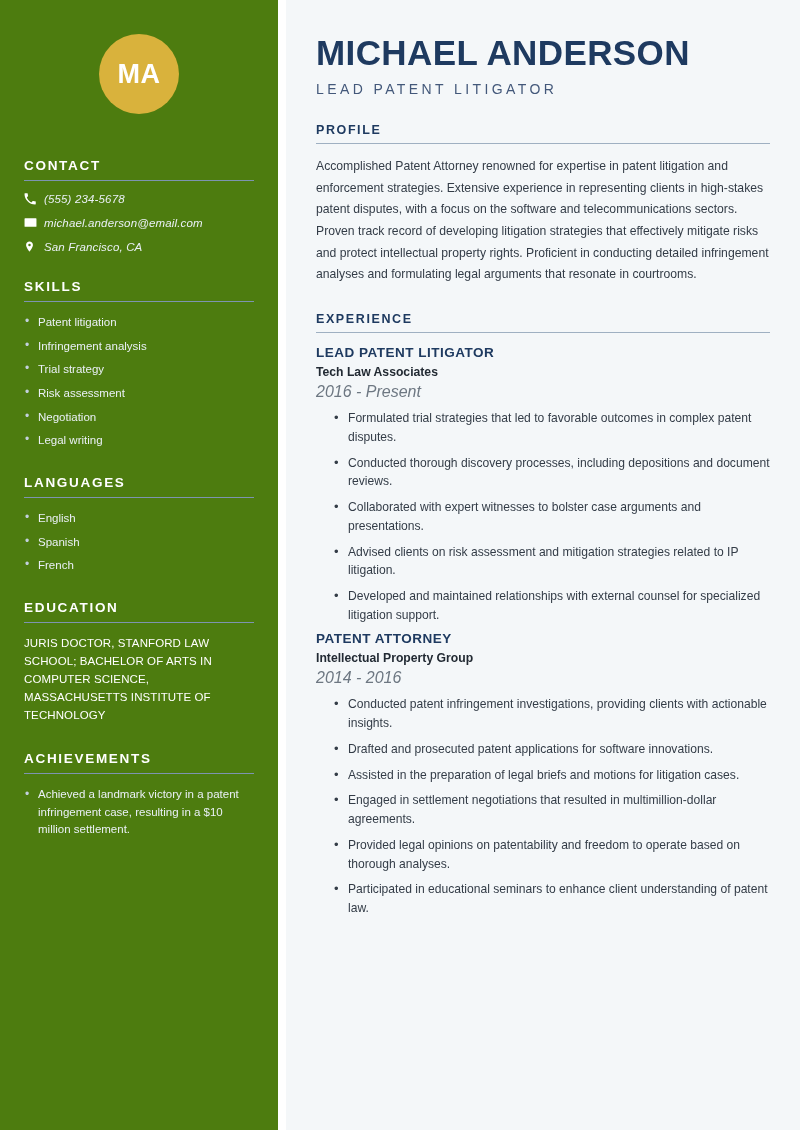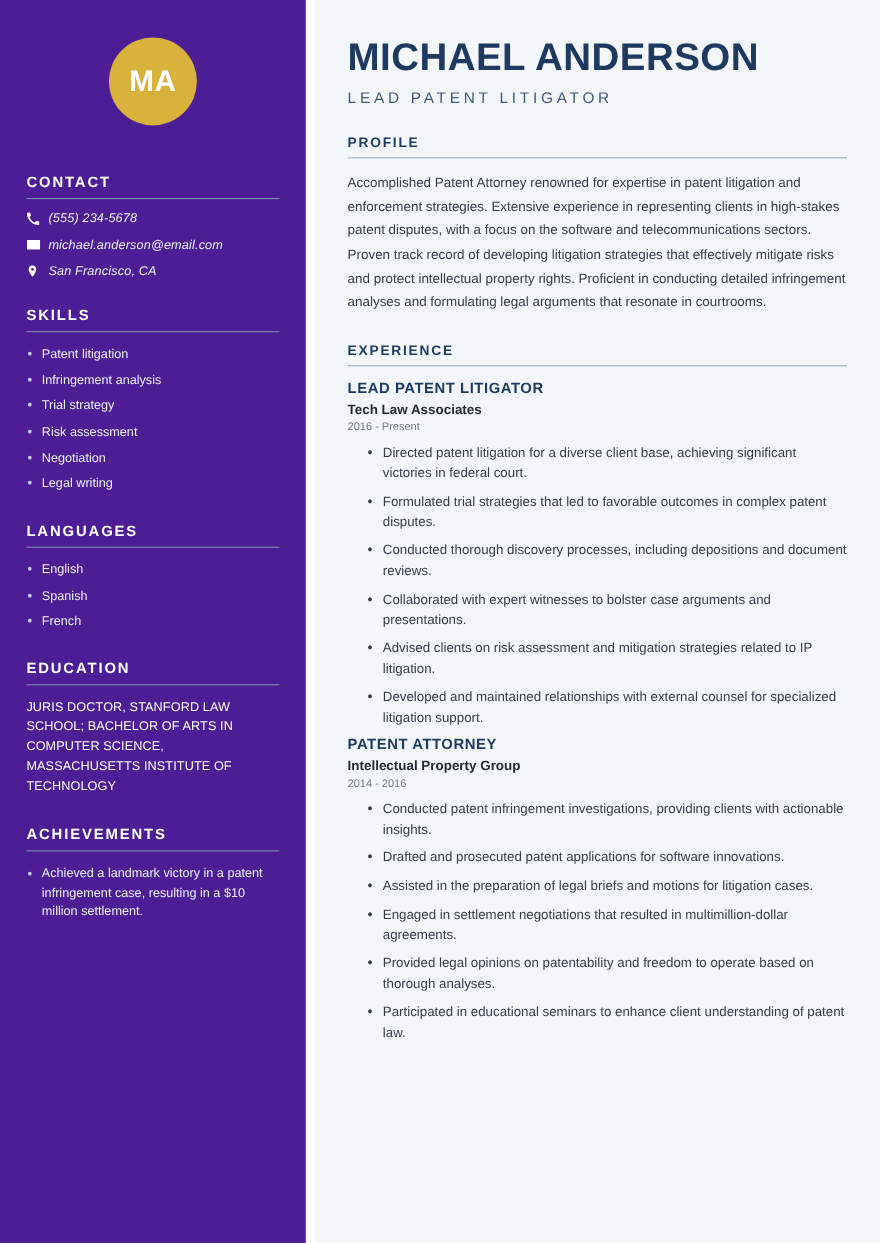--- a/index.html
+++ b/index.html
@@ -9,21 +9,21 @@
     background:#f3f6f8;
     font-family:"Liberation Sans", sans-serif;
     color:#2f3a45;
     overflow:hidden;
   }
   .page { position:relative; width:800px; height:1130px; display:flex; background:#ffffff; }
 
   
   .sidebar {
     width:278px; flex:0 0 278px;
-    background:#4c1d95;
+    background:#4d7c0f;
     color:#ffffff;
     padding:0 24px;
     position:relative;
   }
   .avatar-wrap { display:flex; justify-content:center; margin-top:34px; }
   .avatar {
     width:80px; height:80px; border-radius:50%;
     background:#d9b23c;
     display:flex; align-items:center; justify-content:center;
     color:#ffffff; font-size:27px; font-weight:bold; letter-spacing:0.5px;
@@ -82,21 +82,21 @@
   .profile-p {
     font-size:12.2px; line-height:1.78; color:#333c47; margin:0;
   }
   .job { margin-top:4px; }
   .job + .job { margin-top:4px; }
   .job-title {
     font-size:13.5px; font-weight:bold; letter-spacing:0.5px;
     color:#1e3a60; text-transform:uppercase; margin-bottom:5px;
   }
   .job-company { font-size:12.2px; font-weight:bold; color:#222a33; margin-bottom:4px; }
-  .job-dates { font-size:10px; color:#6d7782; margin-bottom:8px; }
+  .job-dates { font-size:16px; font-style:italic; color:#6d7782; margin-bottom:8px; }
   ul.jl { list-style:none; margin:0; padding:0 0 0 18px; }
   ul.jl li {
     position:relative; padding-left:14px;
     font-size:12.1px; line-height:1.55; color:#333c47; margin-bottom:7px;
   }
   ul.jl li::before {
     content:"•"; position:absolute; left:0; top:-1px; color:#333c47; font-size:13px;
   }
 </style>
 </head>
@@ -196,21 +196,20 @@
 
     <section class="main-section">
       <div class="main-h">EXPERIENCE</div>
       <div class="main-rule"></div>
 
       <div class="job">
         <div class="job-title">LEAD PATENT LITIGATOR</div>
         <div class="job-company">Tech Law Associates</div>
         <div class="job-dates">2016 - Present</div>
         <ul class="jl">
-          <li>Directed patent litigation for a diverse client base, achieving significant victories in federal court.</li>
           <li>Formulated trial strategies that led to favorable outcomes in complex patent disputes.</li>
           <li>Conducted thorough discovery processes, including depositions and document reviews.</li>
           <li>Collaborated with expert witnesses to bolster case arguments and presentations.</li>
           <li>Advised clients on risk assessment and mitigation strategies related to IP litigation.</li>
           <li>Developed and maintained relationships with external counsel for specialized litigation support.</li>
         </ul>
       </div>
 
       <div class="job">
         <div class="job-title">PATENT ATTORNEY</div>

